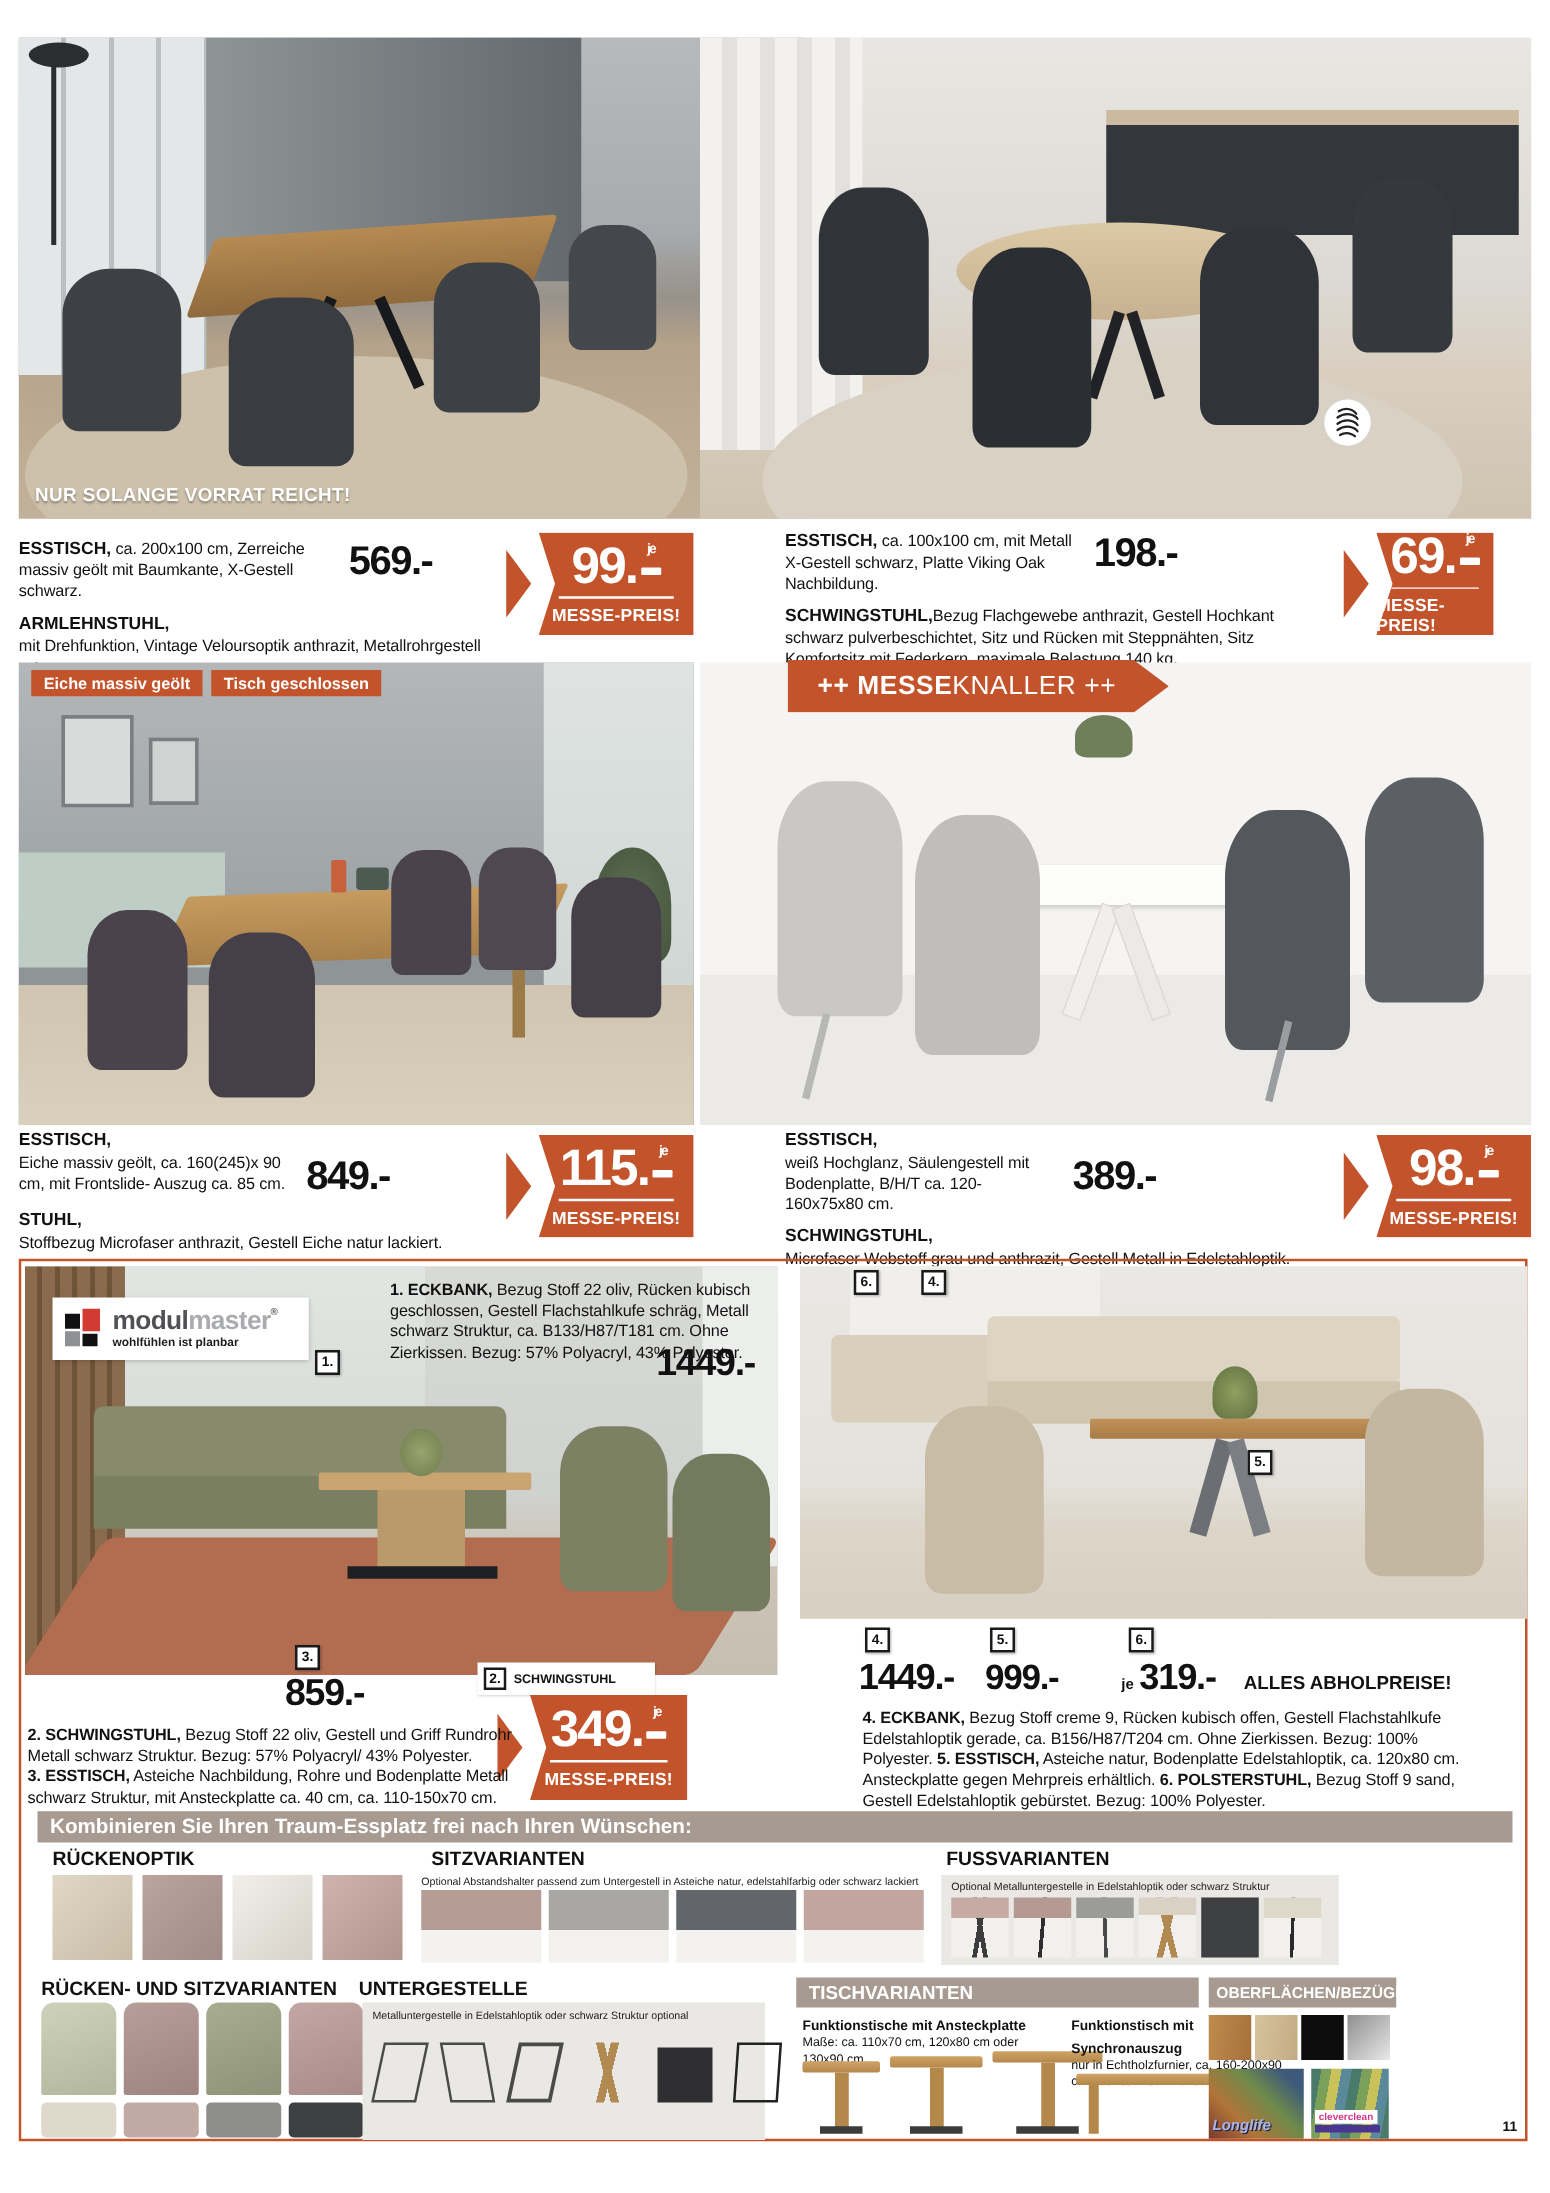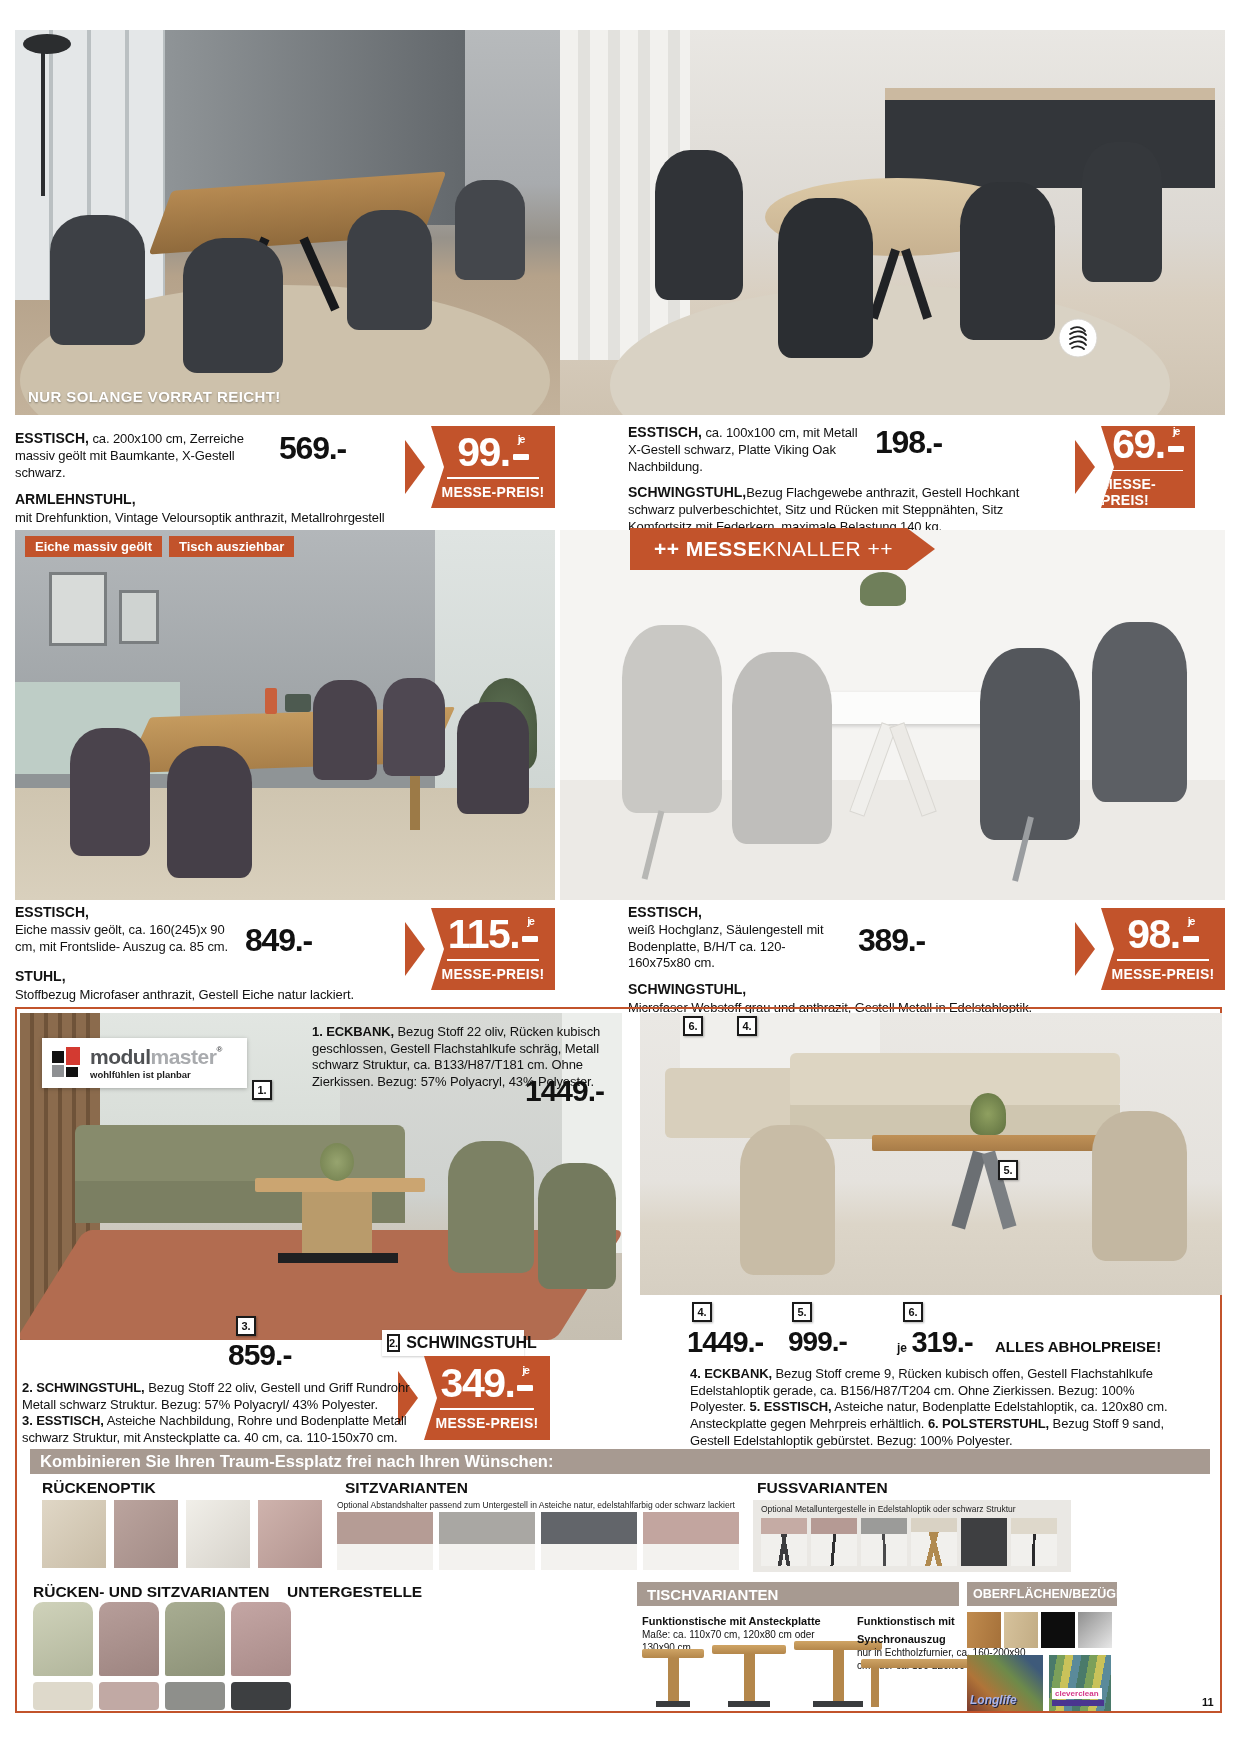--- a/index.html
+++ b/index.html
@@ -169,21 +169,21 @@
     <div class="abs" style="left:395px;top:228px;width:10px;height:72px;background:#9c7a47"></div>
     <div class="abs" style="left:250px;top:158px;width:12px;height:26px;background:#c9603c;border-radius:2px"></div>
     <div class="abs" style="left:270px;top:164px;width:26px;height:18px;background:#4d5a50;border-radius:3px"></div>
     <div class="sil" style="left:55px;top:198px;width:80px;height:128px;background:#4a434c"></div>
     <div class="sil" style="left:152px;top:216px;width:85px;height:132px;background:#453f48"></div>
     <div class="sil" style="left:298px;top:150px;width:64px;height:100px;background:#4a434c"></div>
     <div class="sil" style="left:368px;top:148px;width:62px;height:98px;background:#4f4852"></div>
     <div class="sil" style="left:442px;top:172px;width:72px;height:112px;background:#453f48"></div>
   </div>
   <div class="tag" style="left:25px;top:536px">Eiche massiv geölt</div>
-  <div class="tag" style="left:169px;top:536px">Tisch ausziehbar</div>
+  <div class="tag" style="left:169px;top:536px">Tisch geschlossen</div>
 
   <div class="photo" style="left:560px;top:530px;width:665px;height:370px;background:#f5f4f2">
     <div class="abs" style="left:0;bottom:0;width:100%;height:120px;background:#eceae6"></div>
     <div class="abs" style="left:300px;top:42px;width:46px;height:34px;background:#6f7f5a;border-radius:50% 50% 20% 20%"></div>
     <div class="abs" style="left:195px;top:162px;width:290px;height:32px;background:#fcfcfb;box-shadow:0 2px 4px rgba(0,0,0,.18);transform:skewX(-28deg)"></div>
     <div class="abs" style="left:305px;top:192px;width:16px;height:95px;background:#f0efec;border:1px solid #d9d7d2;transform:rotate(20deg)"></div>
     <div class="abs" style="left:345px;top:192px;width:16px;height:95px;background:#eceae6;border:1px solid #d9d7d2;transform:rotate(-20deg)"></div>
     <div class="sil" style="left:62px;top:95px;width:100px;height:188px;background:#c9c8c4"></div>
     <div class="sil" style="left:172px;top:122px;width:100px;height:192px;background:#bfbebb"></div>
     <div class="sil" style="left:420px;top:118px;width:100px;height:192px;background:#54575c"></div>
@@ -287,21 +287,21 @@
   <p class="desc" style="position:absolute;left:312px;top:1024px;width:330px">
     <b>1. ECKBANK,</b><span> Bezug Stoff 22 oliv, Rücken kubisch geschlossen, Gestell Flachstahlkufe schräg, Metall schwarz Struktur, ca. B133/H87/T181 cm. Ohne Zierkissen. Bezug: 57% Polyacryl, 43% Polyester.</span>
   </p>
   <div class="abs" style="left:525px;top:1074px;font-weight:800;font-size:30px;letter-spacing:-1px">1449.-</div>
 
   <div class="marker" style="left:236px;top:1316px">3.</div>
   <div class="abs" style="left:228px;top:1338px;font-weight:800;font-size:30px;letter-spacing:-1px">859.-</div>
 
   <div class="abs" style="left:382px;top:1330px;width:142px;height:26px;background:#fff;display:flex;align-items:center;gap:6px;padding:0 5px;box-shadow:0 1px 2px rgba(0,0,0,.2)">
     <span class="marker marker-inline">2.</span>
-    <b style="font-size:16px">SCHWINGSTUHL</b>
+    <b style="font-size:10px">SCHWINGSTUHL</b>
   </div>
 
   <div class="mp-badge" style="left:398px;top:1356px;width:152px;height:84px">
     <div class="mp-chev"></div>
     <div class="mp-body">
       <div class="mp-price">
         <span>349.</span>
         <span class="mp-stack">
           <span class="mp-je">je</span>
           <span class="mp-dash">-</span>
@@ -394,20 +394,31 @@
     <div class="thumb" style="width:60px;height:74px;background:linear-gradient(160deg,#c4a6a4,#a98b89);border-radius:10px 10px 2px 2px"></div>
   </div>
   <div class="thumbrow" style="left:33px;top:1682px;gap:6px">
     <div class="thumb" style="width:60px;height:28px;background:#ded9cb;border-radius:4px"></div>
     <div class="thumb" style="width:60px;height:28px;background:#c1a9a4;border-radius:4px"></div>
     <div class="thumb" style="width:60px;height:28px;background:#8e8f8b;border-radius:4px"></div>
     <div class="thumb" style="width:60px;height:28px;background:#3d3f41;border-radius:4px"></div>
   </div>
 
   <div class="sec-title abs" style="left:287px;top:1583px">UNTERGESTELLE</div>
+  <div class="abs" style="left:290px;top:1602px;width:322px;height:110px;background:var(--panel)">
+    <div class="sub" style="padding:5px 0 0 8px">Metalluntergestelle in Edelstahloptik oder schwarz Struktur optional</div>
+    <div class="thumbrow" style="left:12px;top:32px;gap:18px;align-items:flex-end">
+      <div class="wf" style="width:36px;height:48px"></div>
+      <div class="wf" style="width:36px;height:48px;transform:skewX(10deg)"></div>
+      <div class="wf" style="width:36px;height:48px;border-width:3px"></div>
+      <div class="thumb" style="width:44px;height:48px;background-image:linear-gradient(104deg,transparent 44%,#b08a50 44% 56%,transparent 56%),linear-gradient(76deg,transparent 44%,#b08a50 44% 56%,transparent 56%)"></div>
+      <div class="thumb" style="width:44px;height:44px;background:#2f2f31"></div>
+      <div class="wf" style="width:36px;height:48px;border-color:#222;transform:skewX(-4deg)"></div>
+    </div>
+  </div>
 
   <div class="bar" style="left:637px;top:1582px;width:322px;height:24px;font-size:15px">
     <span>TISCHVARIANTEN</span>
   </div>
   <div class="abs" style="left:642px;top:1611px;width:180px">
     <b style="font-size:11px">Funktionstische mit Ansteckplatte</b>
     <div style="font-size:10px;line-height:1.25">Maße: ca. 110x70 cm, 120x80 cm oder 130x90 cm</div>
     <div class="abs" style="left:0;top:38px;width:62px;height:58px">
       <div class="mt-top"></div>
         <div class="mt-leg"></div>

